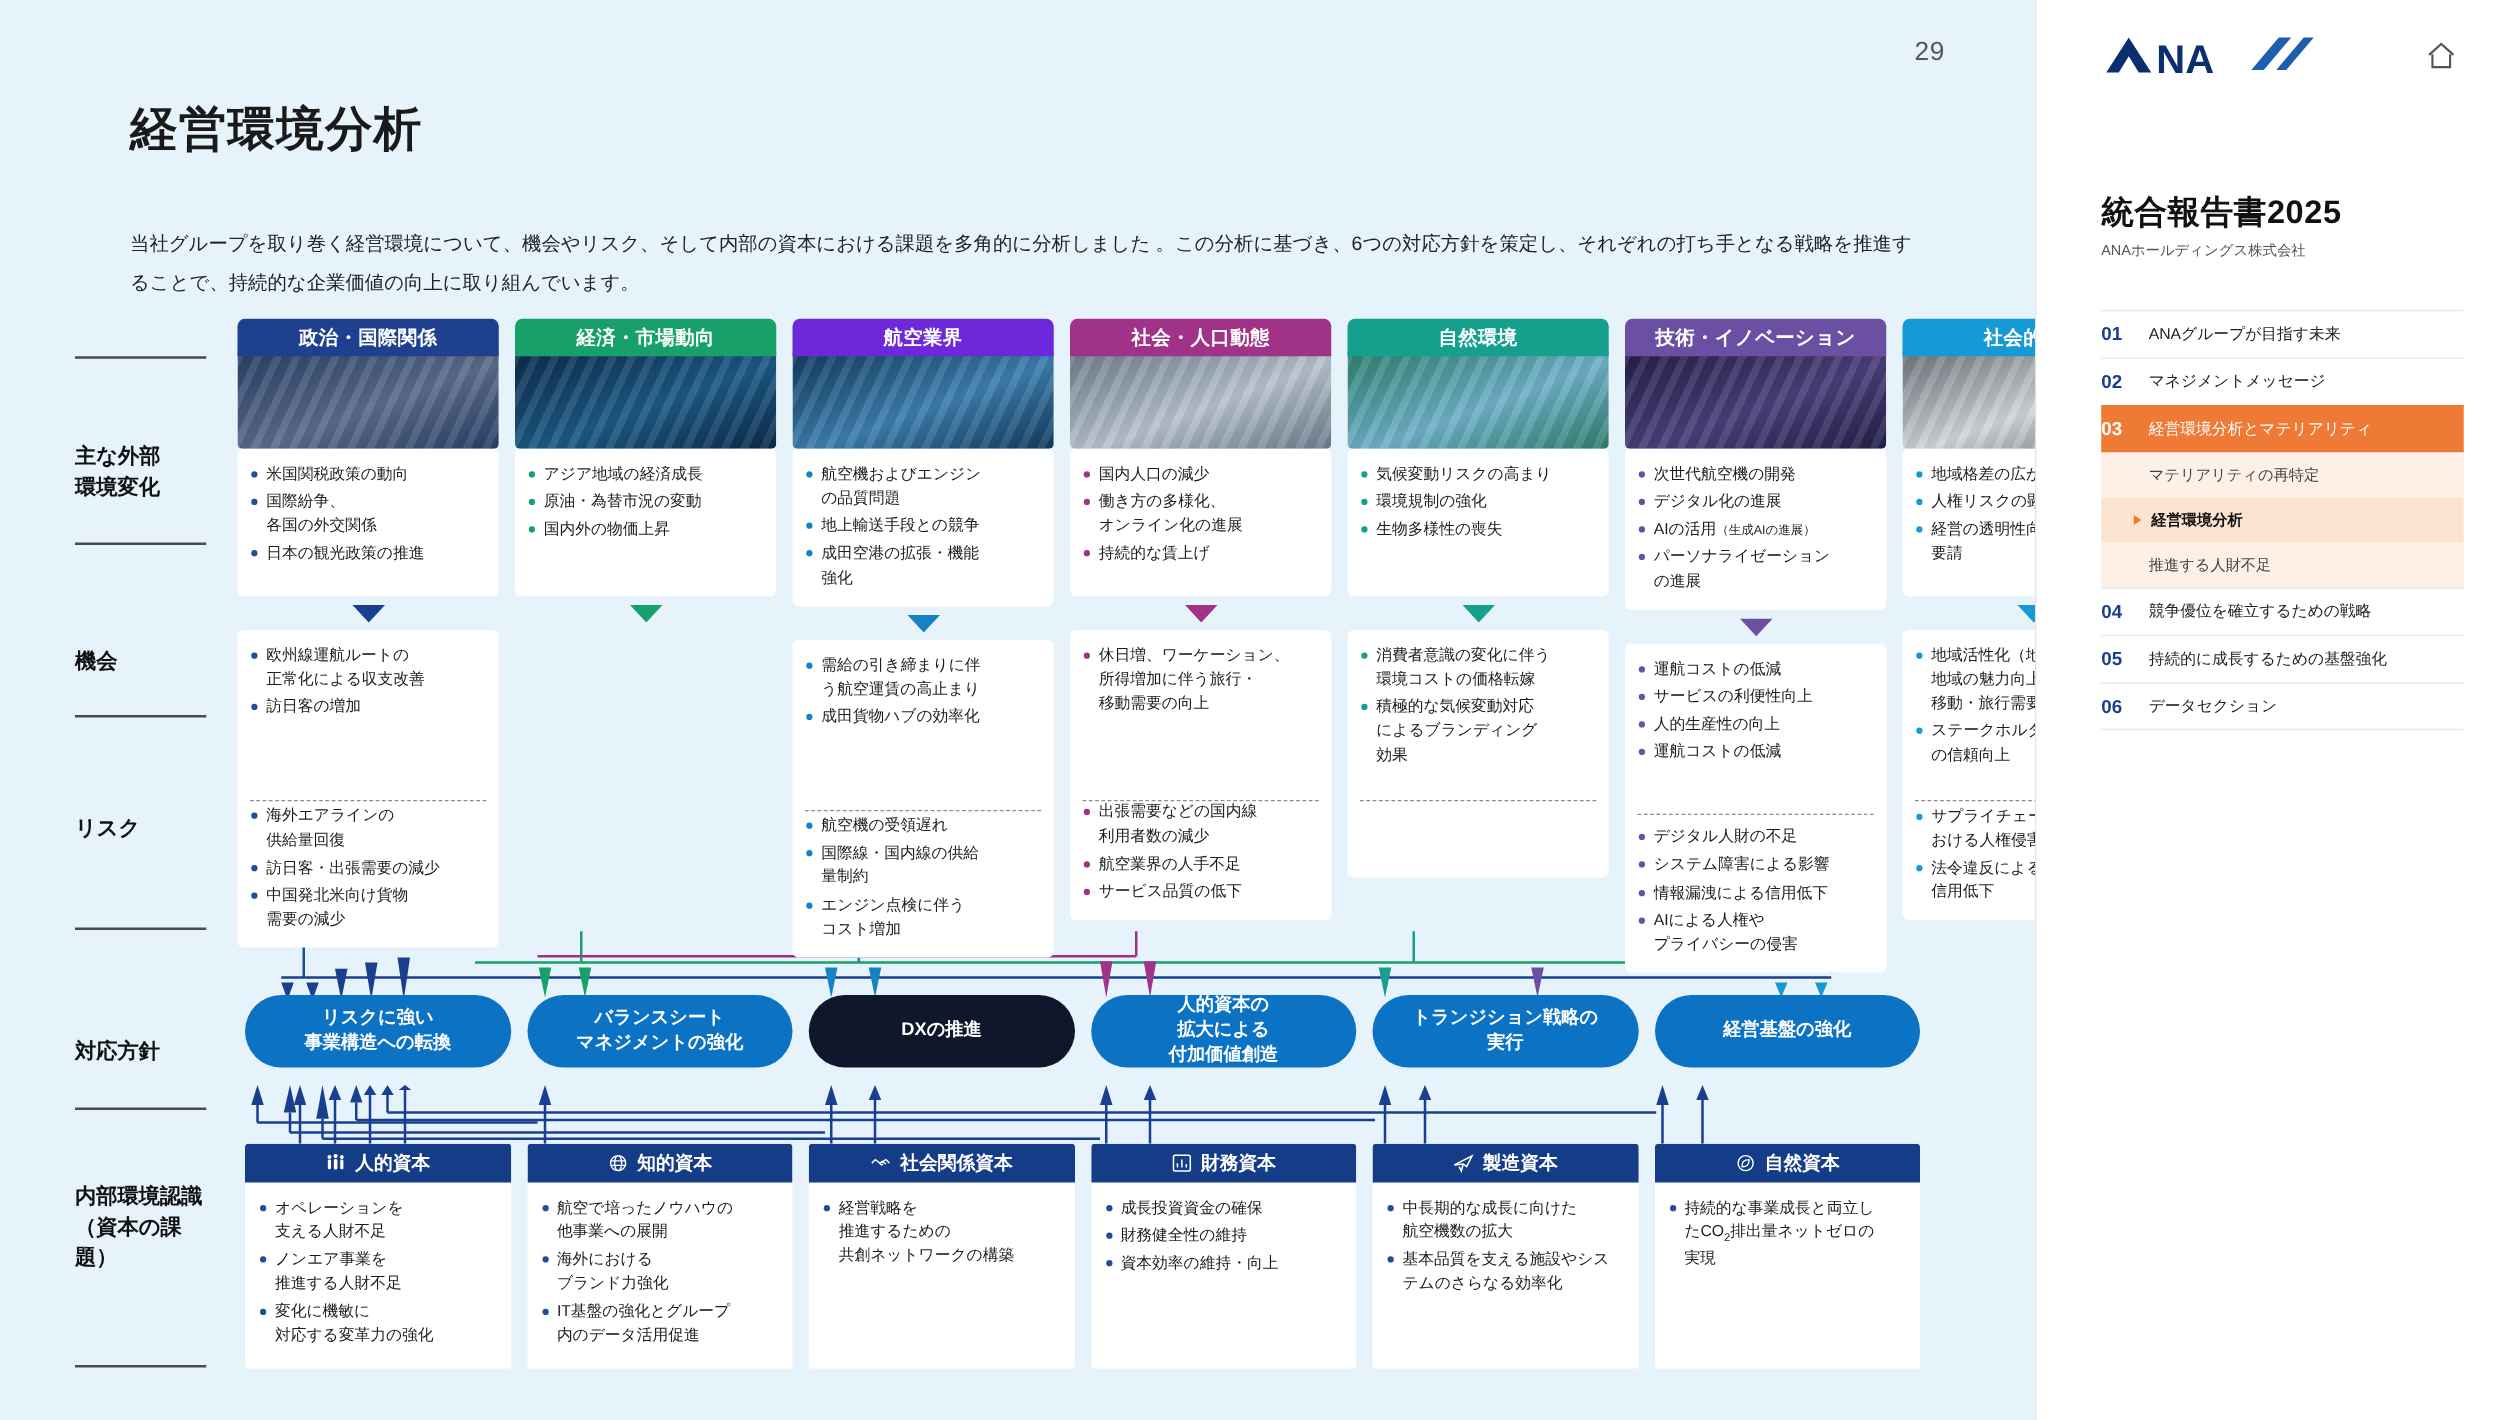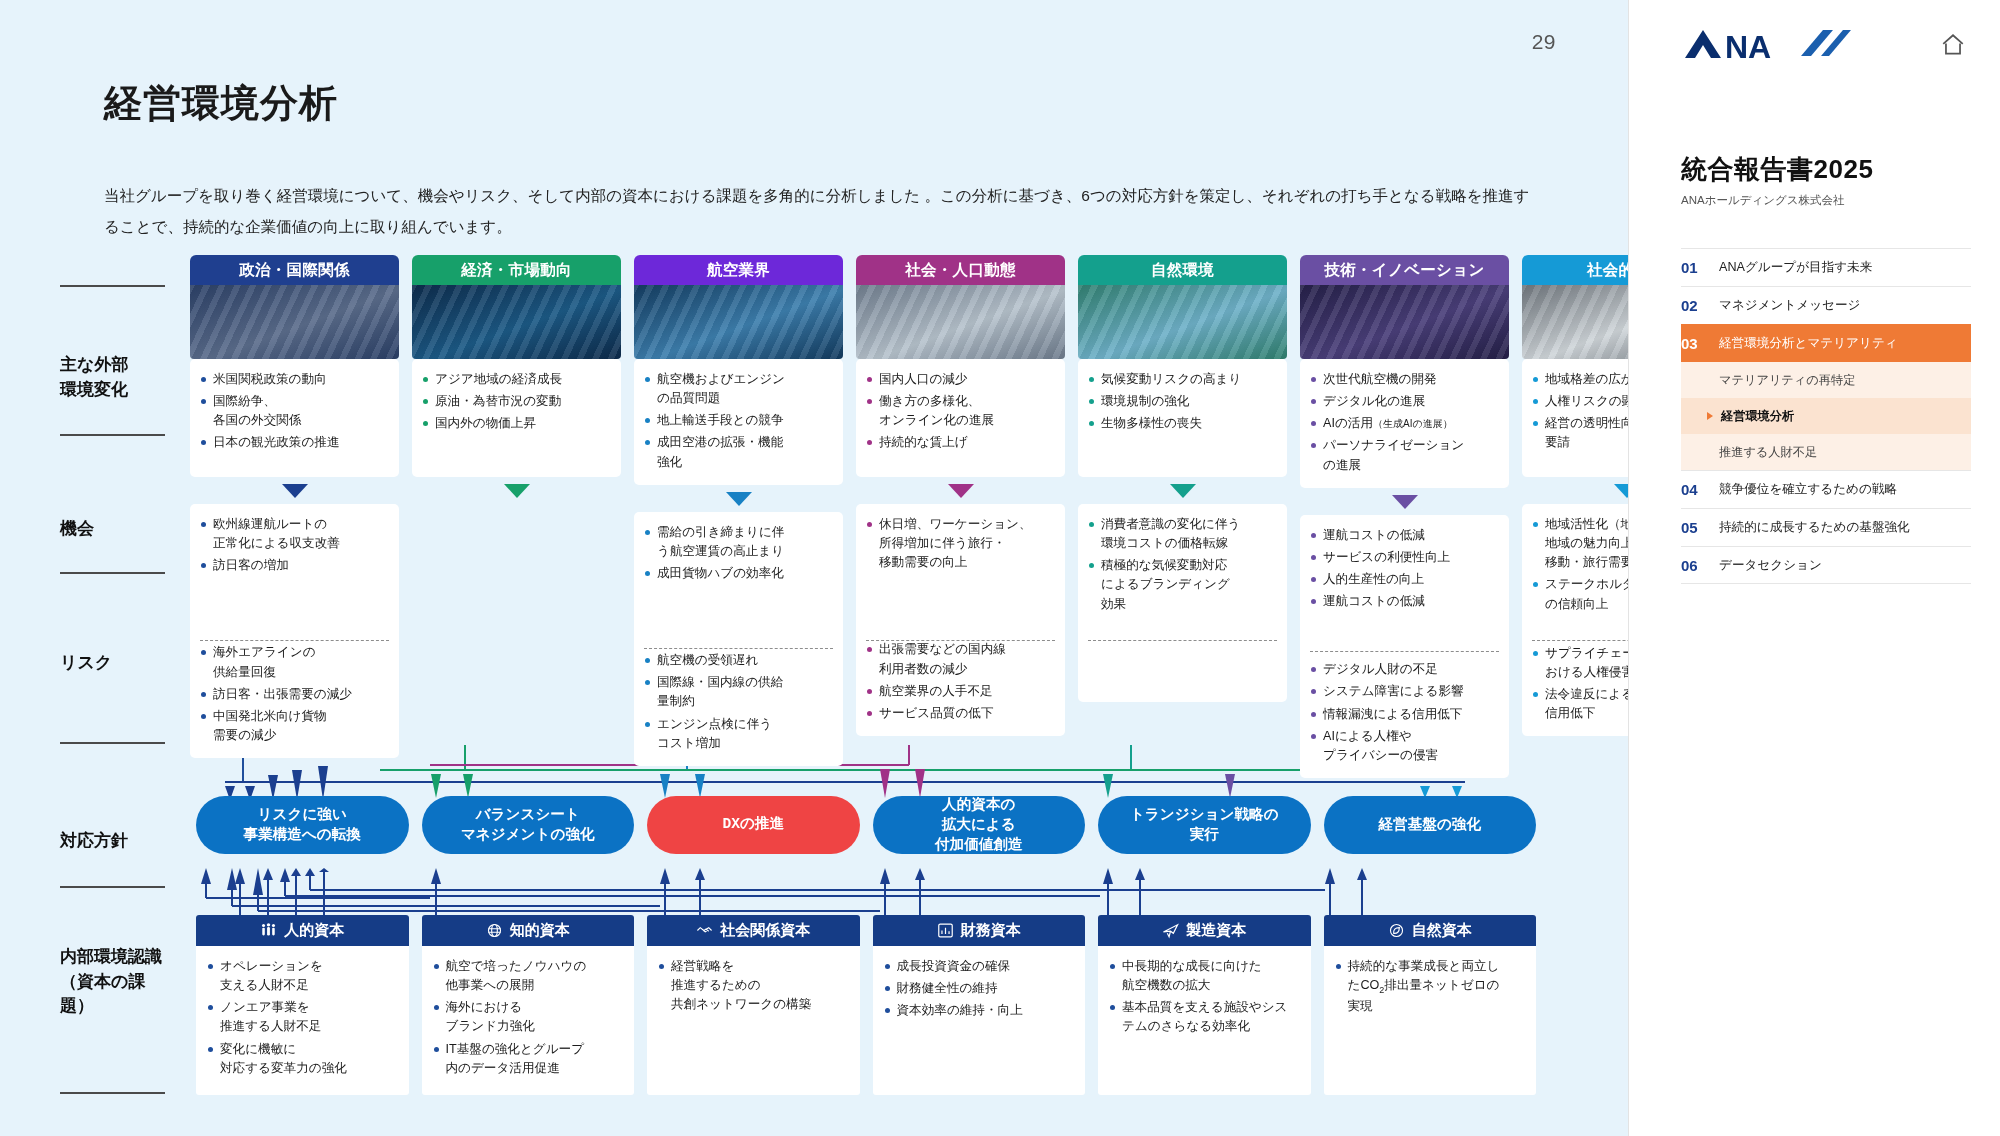--- a/index.html
+++ b/index.html
@@ -477,21 +477,21 @@
         </div>
     </div>
 
     <div class="pills" id="pills-root">
         <div class="pill" style="background: rgb(11, 114, 196);">
           <span>リスクに強い<br>事業構造への転換</span>
         </div>
         <div class="pill" style="background: rgb(11, 114, 196);">
           <span>バランスシート<br>マネジメントの強化</span>
         </div>
-        <div class="pill" style="background: #ef4444; font-family: Liberation Mono, monospace;">
+        <div class="pill" style="background: #0f172a;">
           <span>DXの推進</span>
         </div>
         <div class="pill" style="background: rgb(11, 114, 196);">
           <span>人的資本の<br>拡大による<br>付加価値創造</span>
         </div>
         <div class="pill" style="background: rgb(11, 114, 196);">
           <span>トランジション戦略の<br>実行</span>
         </div>
         <div class="pill" style="background: rgb(11, 114, 196);">
           <span>経営基盤の強化</span>

